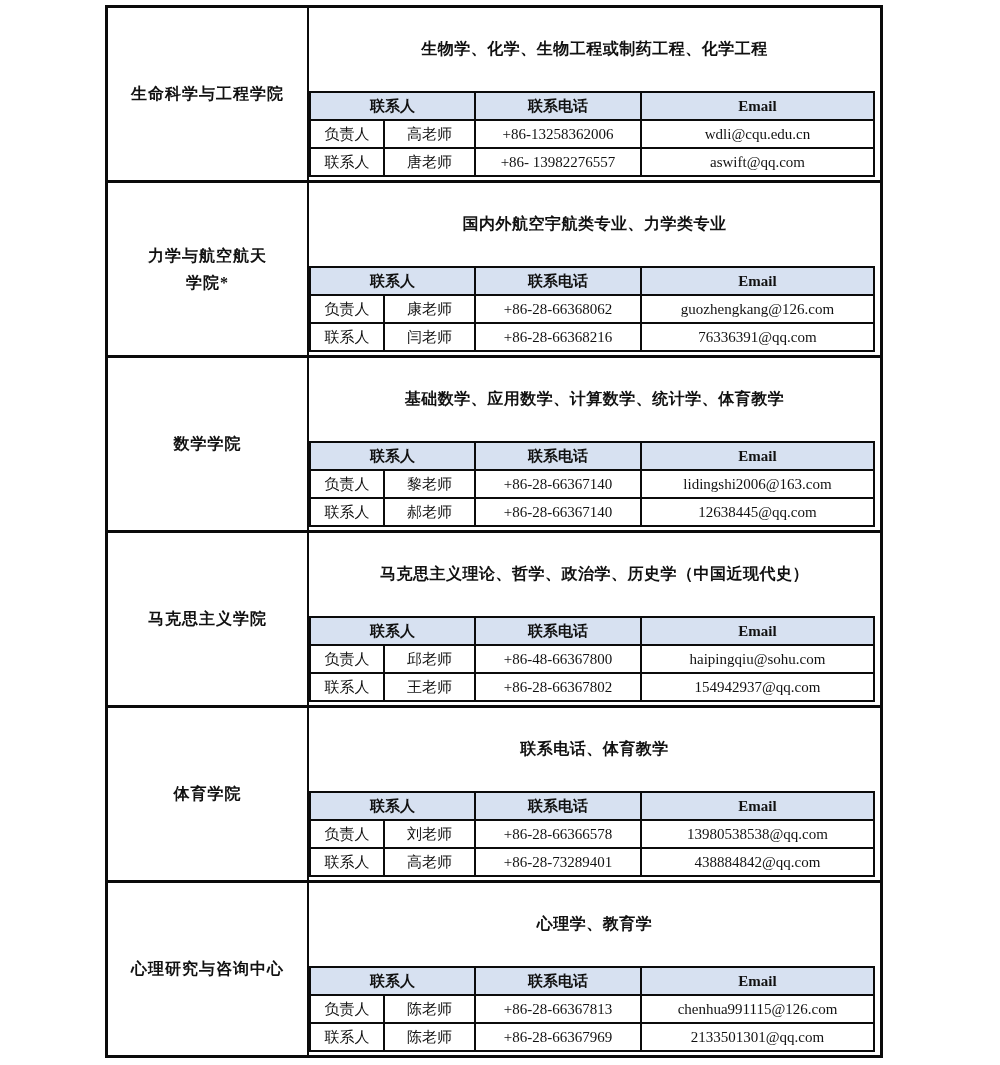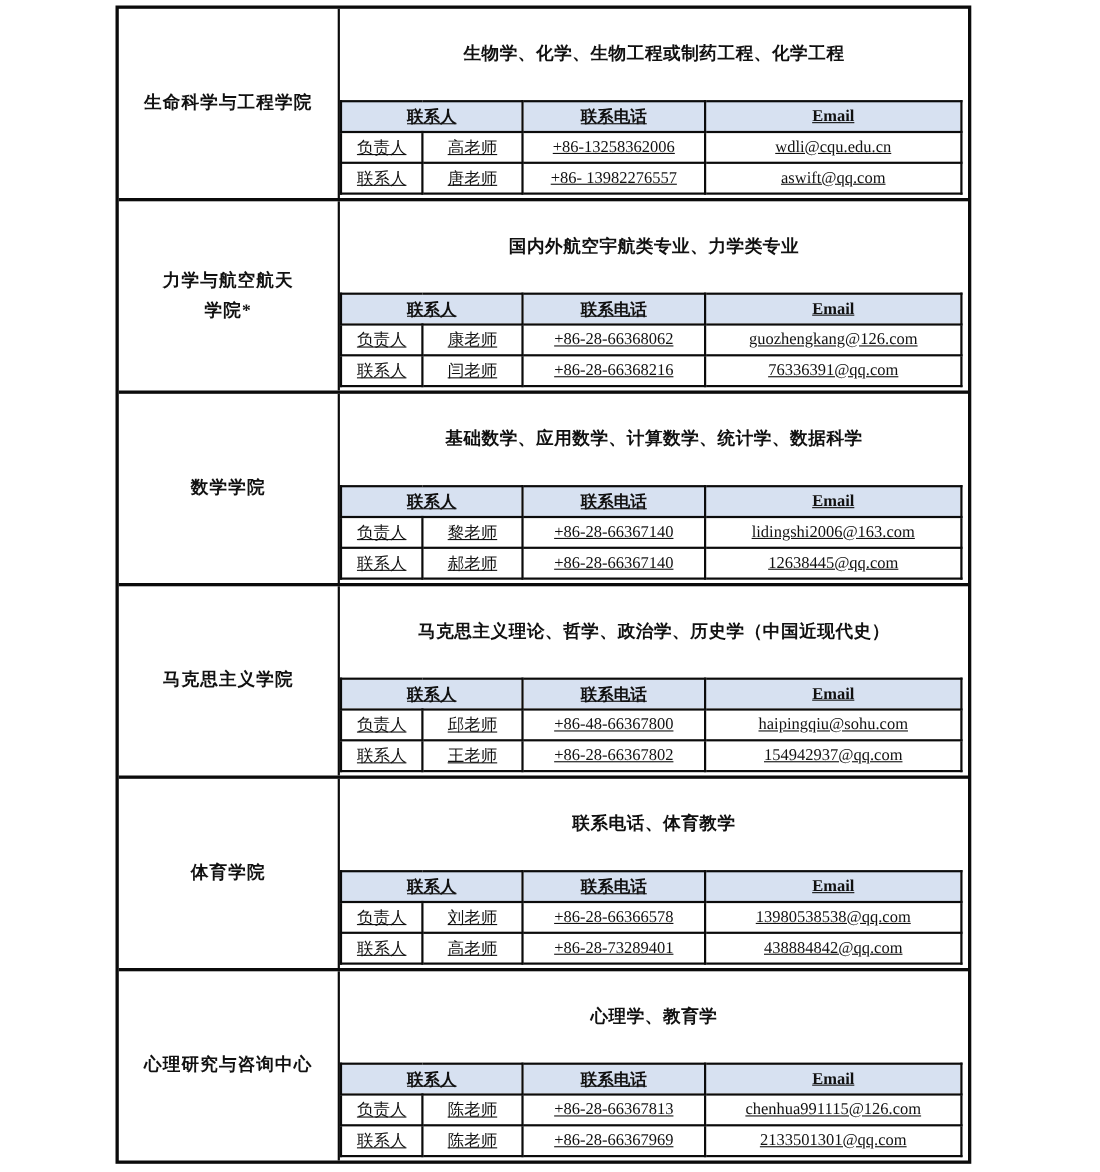--- a/index.html
+++ b/index.html
@@ -68,21 +68,20 @@
     font-weight: bold;
     font-size: 16px;
     letter-spacing: 0.5px;
     padding: 0 12px;
   }
   table.contact-table {
     border-collapse: collapse;
     table-layout: fixed;
     width: calc(100% - 5px);
     margin: 0 17px 3px 0;
-    text-decoration: underline;
   }
   table.contact-table th,
   table.contact-table td {
     border: 2px solid var(--border);
     height: 28px;
     text-align: center;
     vertical-align: middle;
     padding: 1px 2px;
     font-size: 15px;
     overflow: hidden;
@@ -166,21 +165,21 @@
             <td>76336391@qq.com</td>
           </tr>
         </tbody>
       </table>
     </div>
   </section>
 
   <section class="section">
     <div class="dept-cell">数学学院</div>
     <div class="right-cell">
-      <div class="majors">基础数学、应用数学、计算数学、统计学、数据科学</div>
+      <div class="majors">基础数学、应用数学、计算数学、统计学、体育教学</div>
       <table class="contact-table">
         <colgroup>
           <col class="col-role">
           <col class="col-name">
           <col class="col-phone">
           <col class="col-email">
         </colgroup>
         <tbody>
           <tr class="head-row">
             <th colspan="2">联系人</th>

